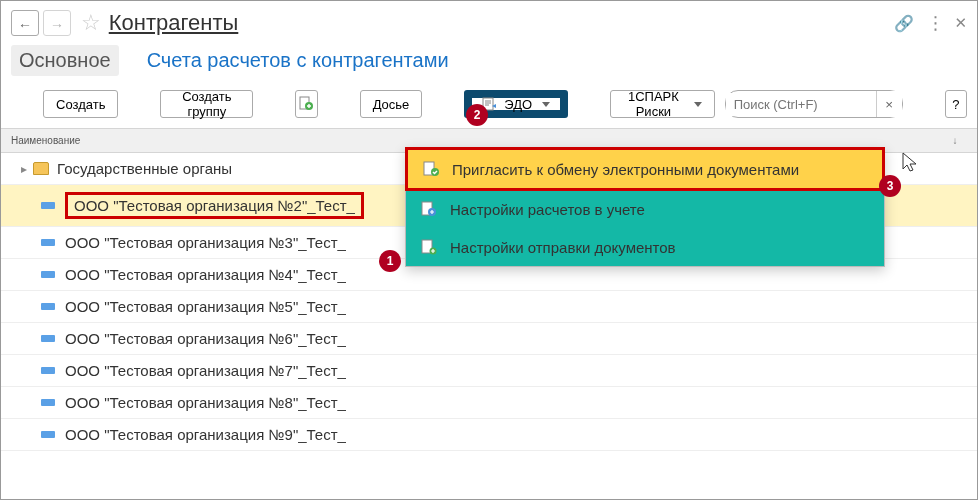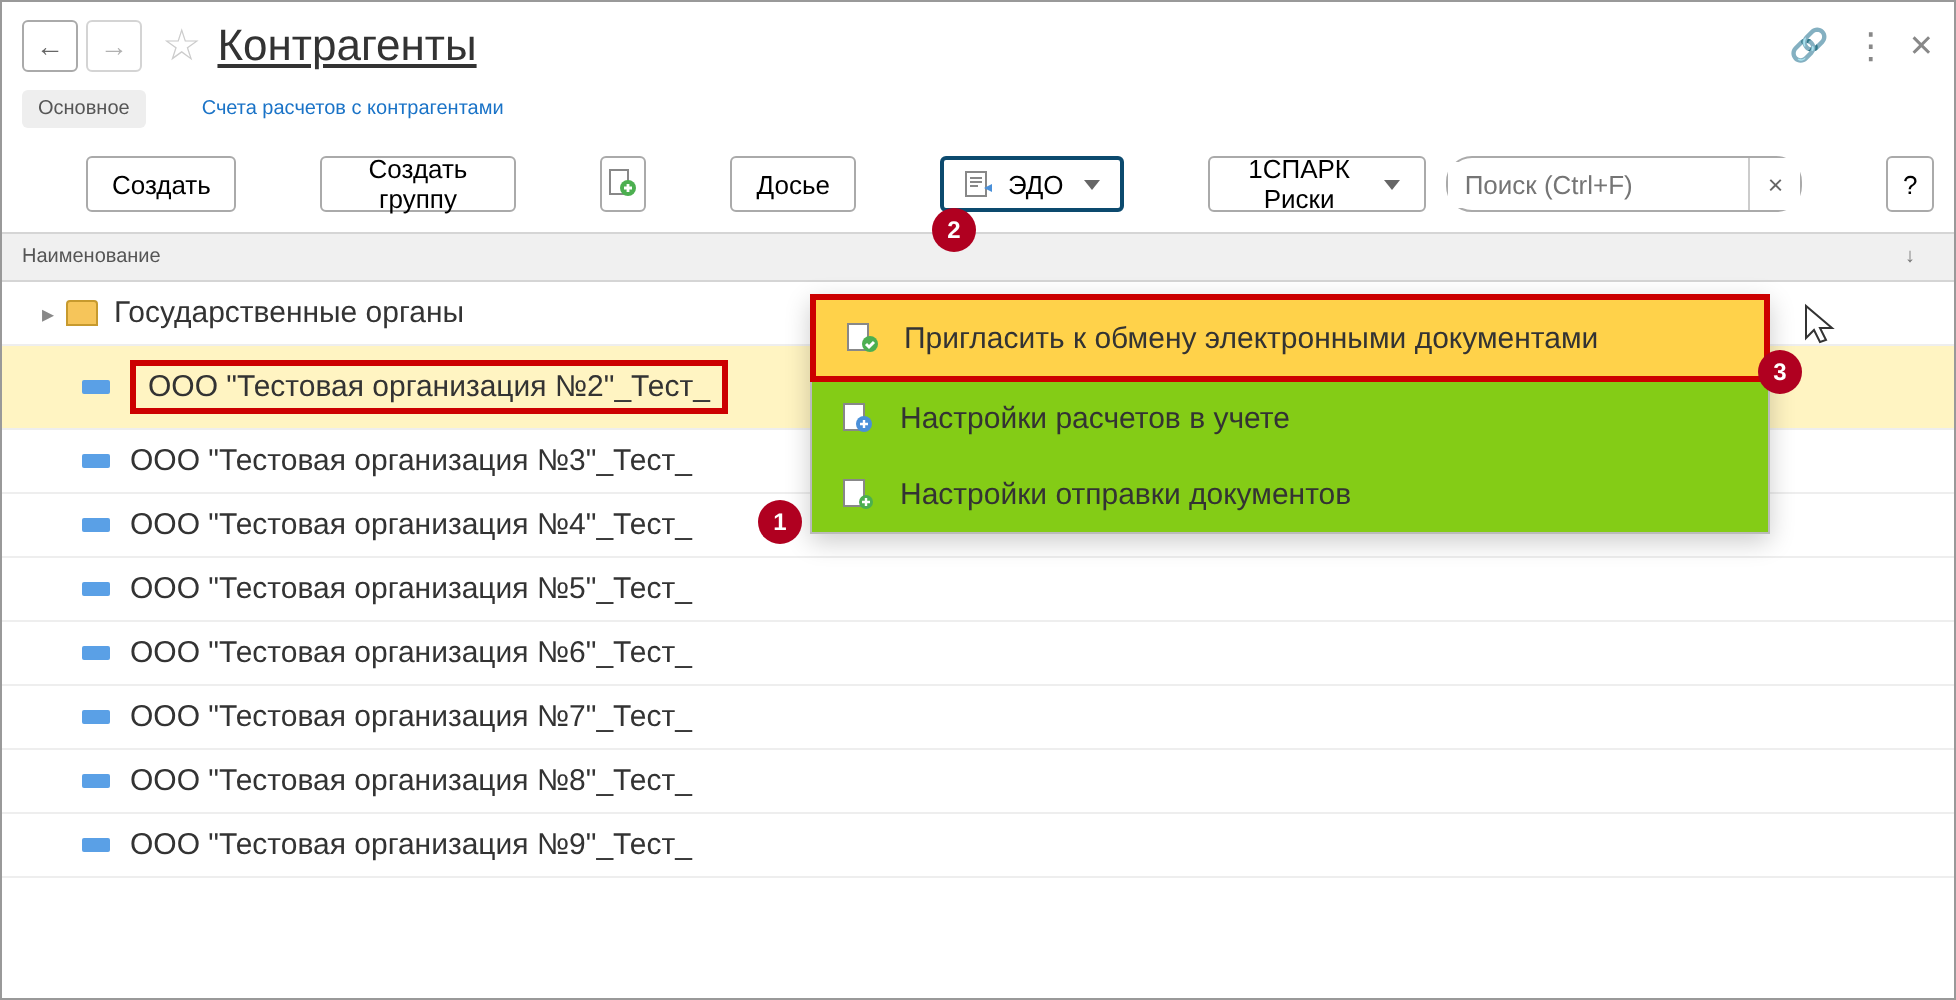--- a/index.html
+++ b/index.html
@@ -6,28 +6,28 @@
 body { font-family: Arial, sans-serif; font-size: 13px; color: #333; background: #fff; width: 978px; height: 500px; overflow: hidden; position: relative; border: 1px solid #999; }
 .titlebar { display: flex; align-items: center; padding: 6px 10px; height: 44px; }
 .navbtn { width: 28px; height: 26px; border: 1px solid #aaa; background: #fff; border-radius: 3px; display: flex; align-items: center; justify-content: center; margin-right: 4px; cursor: pointer; color: #666; font-size: 14px; }
 .star { color: #ccc; font-size: 22px; margin: 0 8px 0 6px; }
 .title { font-size: 22px; color: #333; text-decoration: underline; }
 .titlebar-right { margin-left: auto; display: flex; align-items: center; gap: 12px; color: #888; }
 .link-icon { font-size: 16px; }
 .dots { font-size: 18px; letter-spacing: -2px; }
 
 .tabs { display: flex; align-items: center; padding: 0 10px 8px 10px; gap: 20px; }
-.tab { padding: 4px 8px; font-size: 10px; }
+.tab { padding: 4px 8px; font-size: 20px; }
 .tab.active { background: #eee; border-radius: 3px; color: #555; }
 .tab.link { color: #1a73c7; }
 
 .toolbar { display: flex; align-items: center; padding: 6px 10px 10px 10px; gap: 10px; position: relative; }
 .btn { border: 1px solid #aaa; background: #fff; border-radius: 3px; padding: 5px 12px; font-size: 13px; cursor: pointer; display: flex; align-items: center; gap: 6px; height: 28px; margin-left: 32px; }
 .btn-icon { width: 30px; justify-content: center; padding: 5px 0; }
-.btn.edo { border: 2px solid #0c4a6e; padding: 4px 10px; position: relative; }
+.btn.edo { border: 8px solid #0c4a6e; padding: 4px 10px; position: relative; }
 .search-wrap { display: flex; align-items: center; border: 1px solid #aaa; border-radius: 13px; height: 28px; }
 .search-input { border: none; padding: 4px 8px; font-size: 13px; width: 150px; outline: none; color: #999; }
 .search-clear { border: none; border-left: 1px solid #ccc; background: #fff; width: 26px; height: 26px; cursor: pointer; color: #666; }
 .caret::after { content: ""; display: inline-block; border-left: 4px solid transparent; border-right: 4px solid transparent; border-top: 5px solid #666; margin-left: 4px; vertical-align: middle; }
 
 .callout { position: absolute; width: 22px; height: 22px; border-radius: 50%; background: #b00020; color: #fff; font-size: 12px; font-weight: bold; display: flex; align-items: center; justify-content: center; z-index: 30; }
 .callout.c1 { top: 249px; left: 378px; }
 .callout.c2 { top: 103px; left: 465px; }
 .callout.c3 { top: 174px; left: 878px; }
 
@@ -39,21 +39,21 @@
 .row.folder { }
 .row.sel { background: #fff4c2; }
 .row .indent0 { width: 10px; }
 .row .indent1 { width: 30px; }
 .toggle { color: #888; margin-right: 6px; font-size: 12px; }
 .folder-icon { width: 16px; height: 13px; background: #f6c55a; border: 1px solid #c79a2e; border-radius: 2px 2px 0 0; margin-right: 8px; position: relative; }
 .tag-icon { width: 14px; height: 7px; background: #5aa0e6; margin-right: 10px; border-radius: 1px; }
 .row-text { }
 .row.highlight-box .row-text-box { border: 3px solid #c00; padding: 2px 6px; display: inline-block; }
 
-.dropdown { position: absolute; top: 146px; left: 404px; width: 480px; background: #84cc16; border: 1px solid #bbb; box-shadow: 0 4px 12px rgba(0,0,0,.2); z-index: 20; }
+.dropdown { position: absolute; top: 146px; left: 404px; width: 480px; background: #14b8a6; border: 1px solid #bbb; box-shadow: 0 4px 12px rgba(0,0,0,.2); z-index: 20; }
 .dropdown-item { display: flex; align-items: center; padding: 10px 14px; font-size: 15px; gap: 12px; cursor: pointer; }
 .dropdown-item.hi { background: #ffd24a; border: 3px solid #c00; margin: -1px; }
 .di-icon { width: 18px; height: 18px; display: flex; align-items: center; justify-content: center; font-size: 14px; }
 
 .edo-icon { width: 16px; height: 14px; display: inline-block; position: relative; }
 .edo-icon svg, .di-icon svg { display: block; }
 
 .cursor { position: absolute; top: 150px; left: 900px; font-size: 20px; z-index: 25; }
 </style>
 </head>

